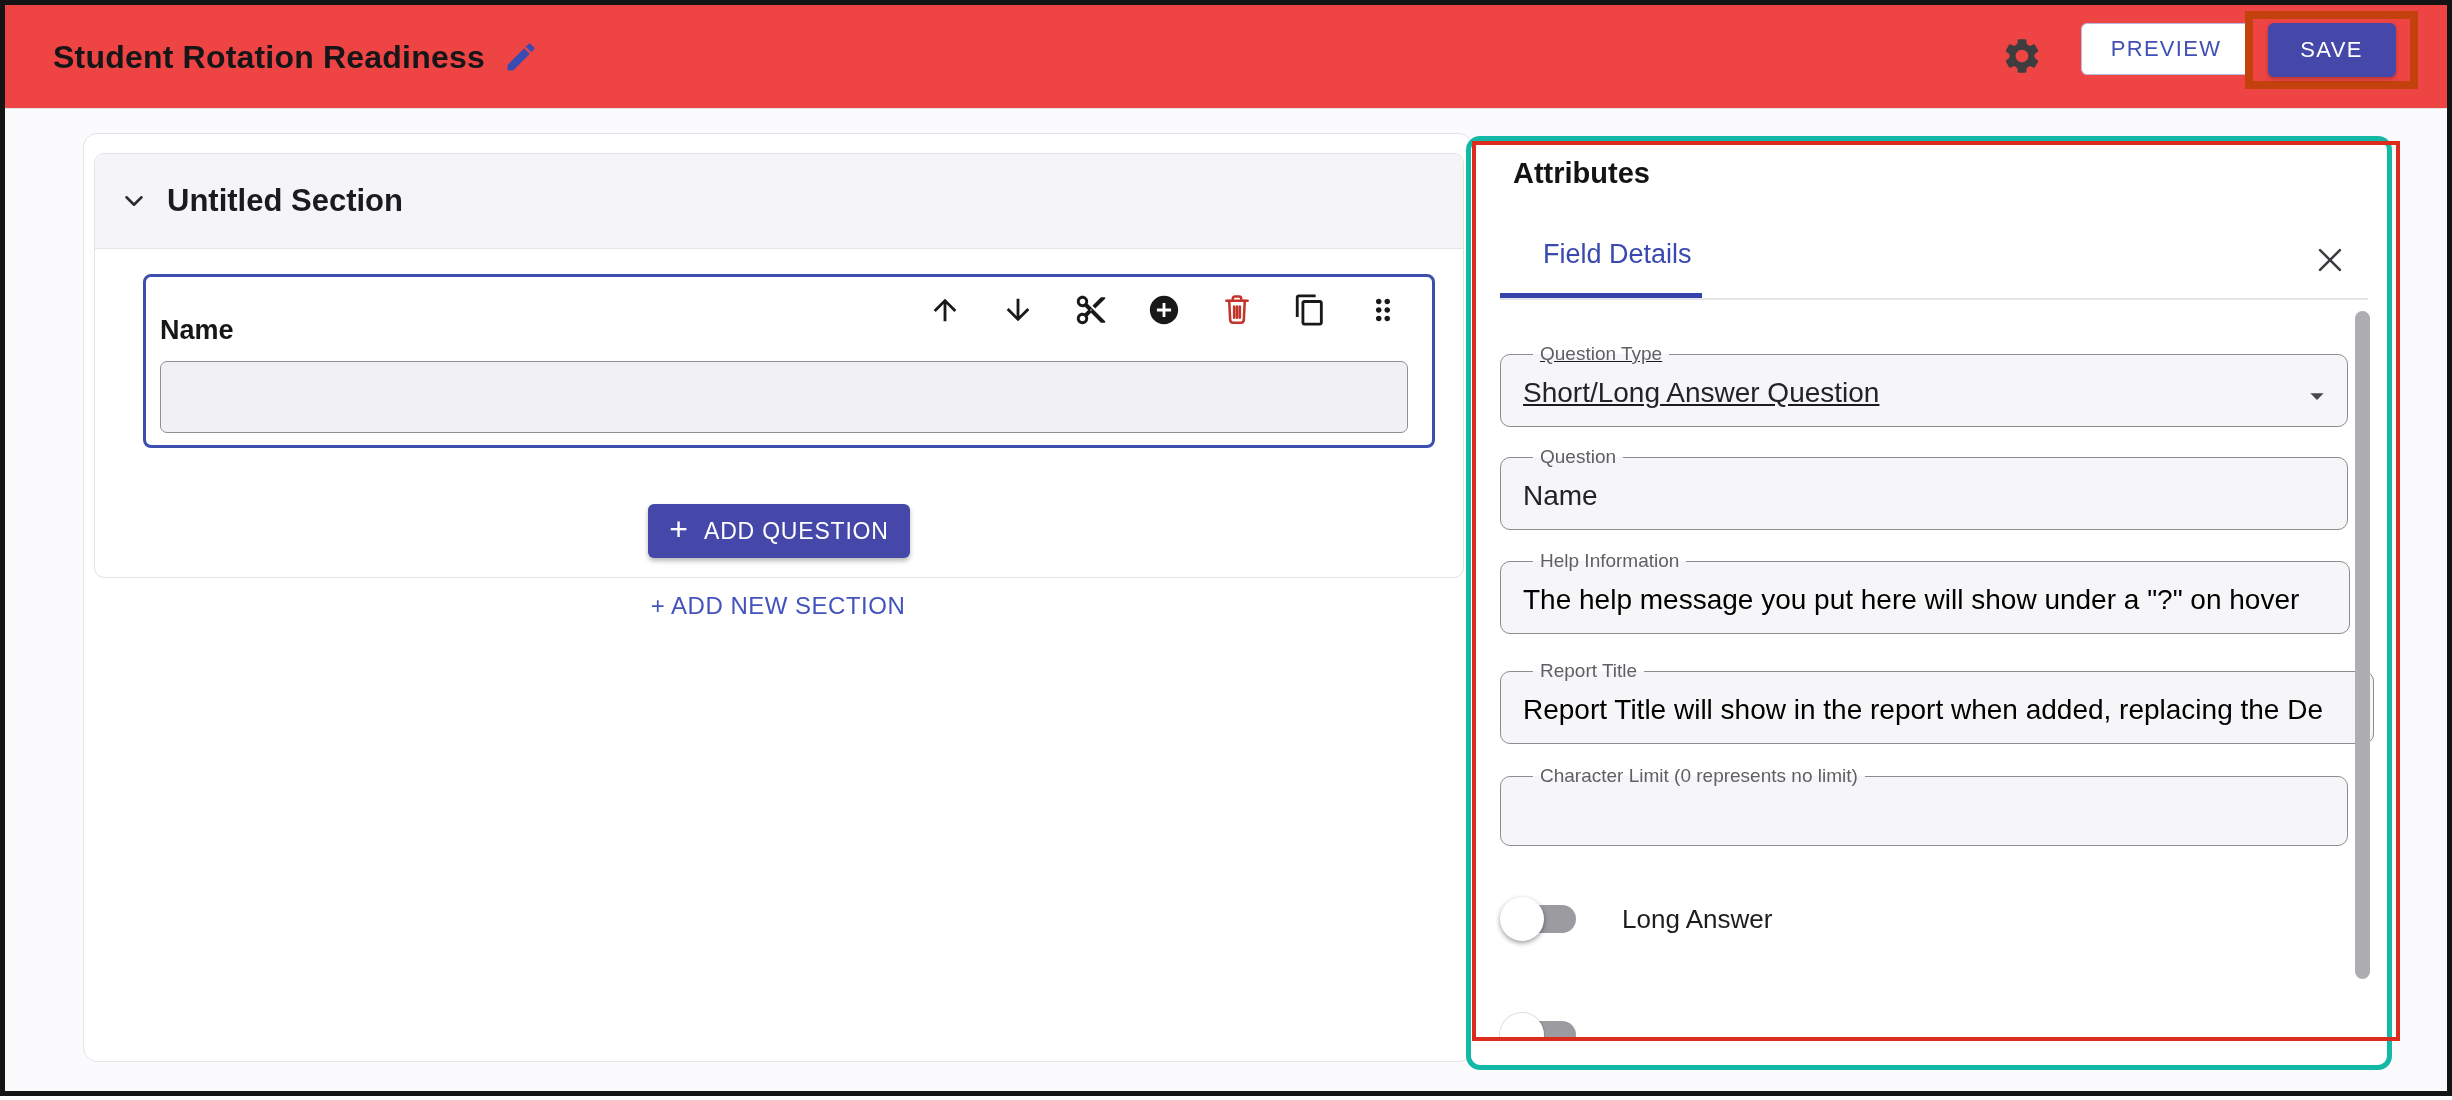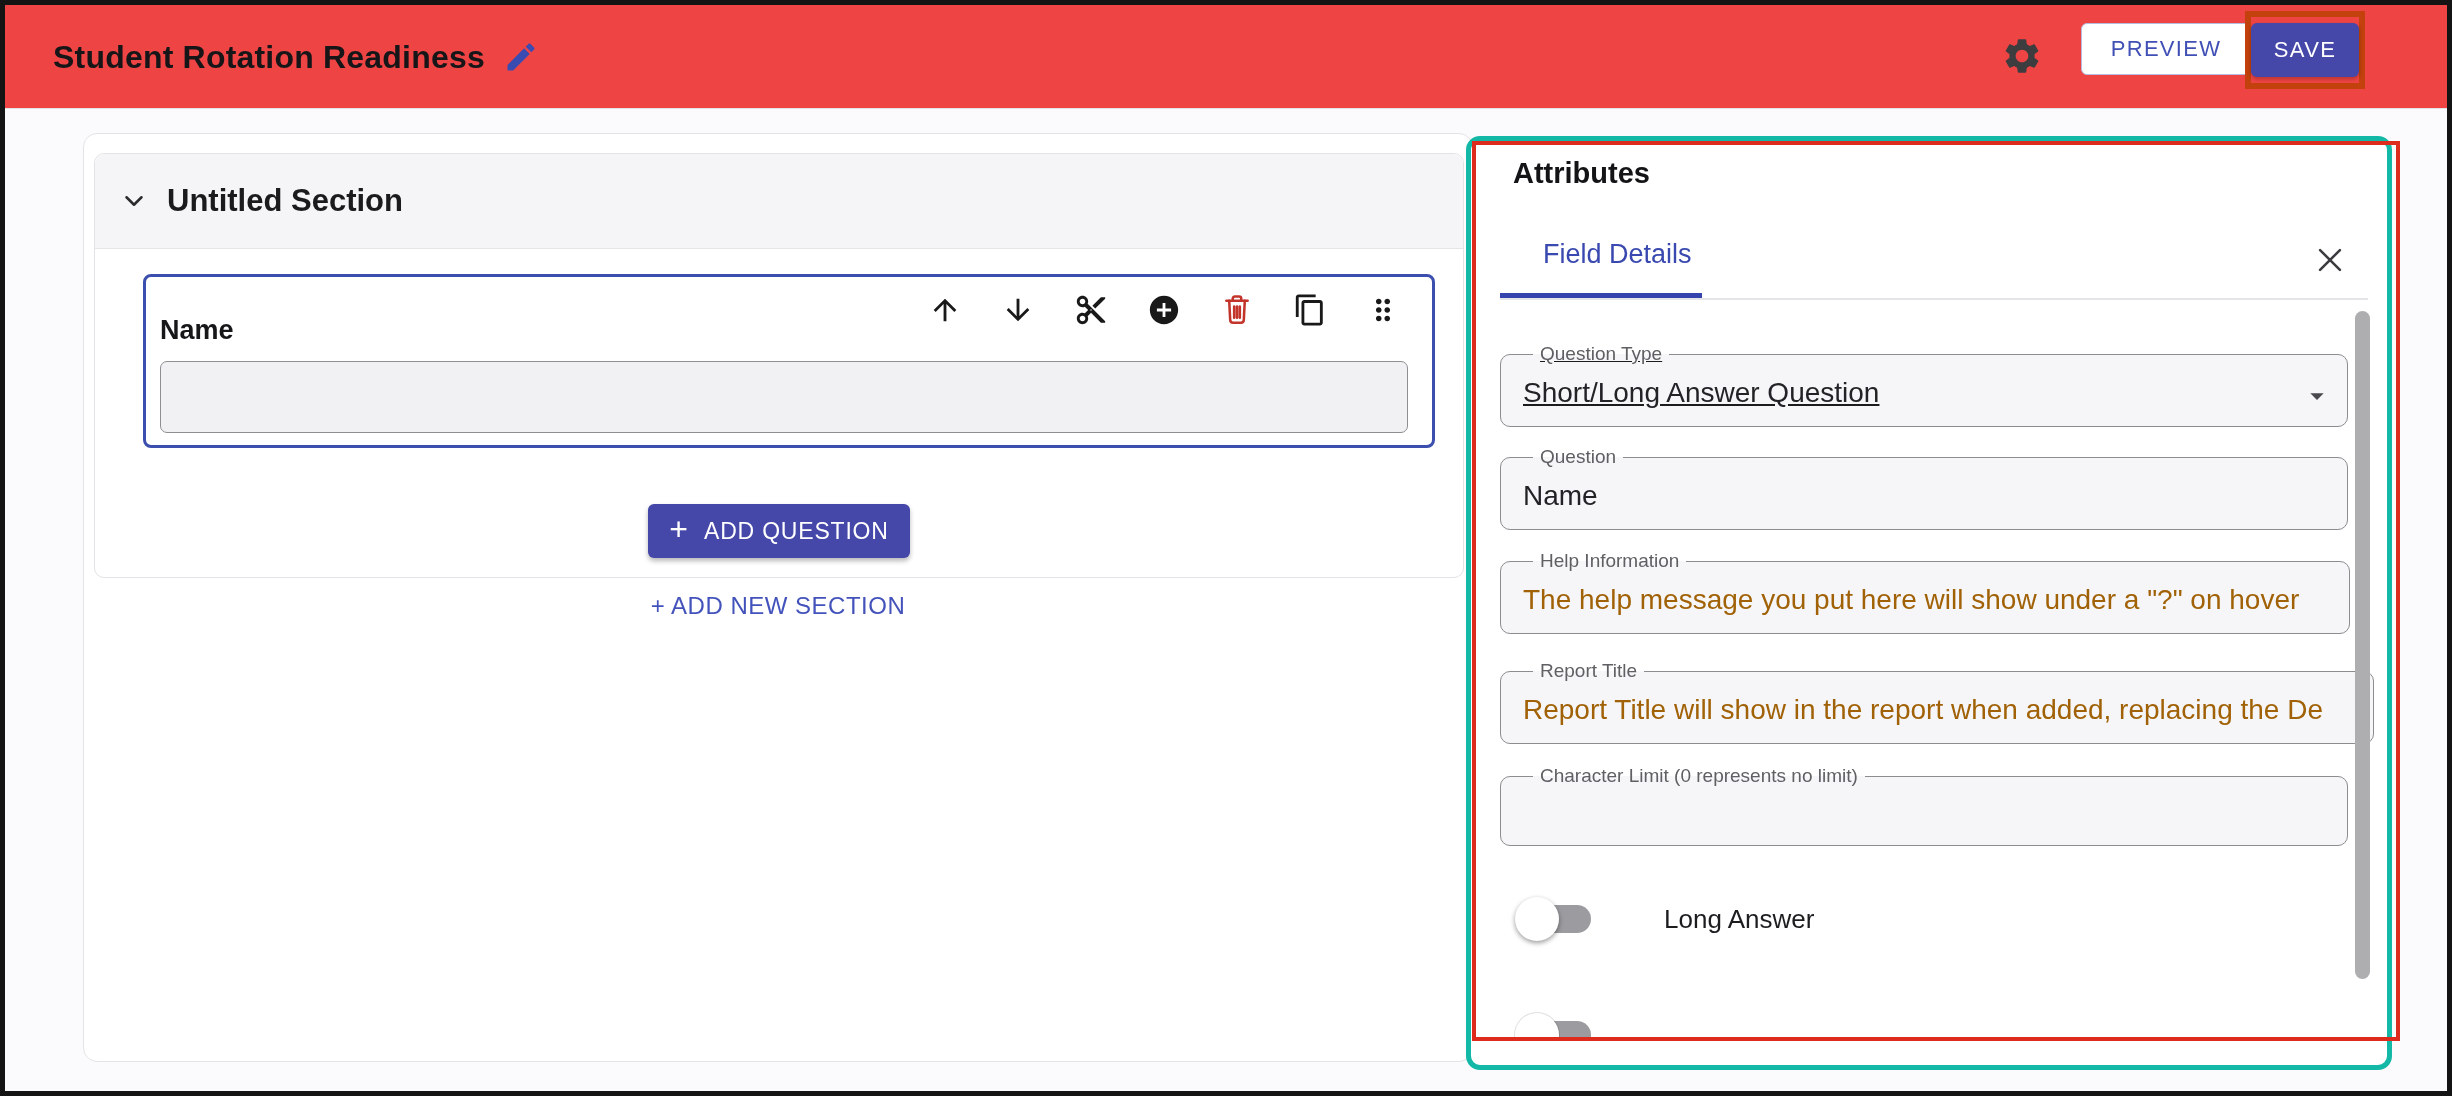--- a/index.html
+++ b/index.html
@@ -10,21 +10,21 @@
     font-family:"Liberation Sans","DejaVu Sans",sans-serif;color:#1c1c1f;
   }
   
   .header{position:absolute;left:0;top:0;right:0;height:104px;background:#ef4444;border-bottom:1px solid #e3e4e9;}
   .title-row{position:absolute;left:48px;top:0;height:104px;display:flex;align-items:center;gap:18px;}
   .page-title{font-size:32px;font-weight:bold;color:#161619;letter-spacing:.2px;}
   .icon-btn svg{display:block;}
   .gear{position:absolute;left:1996px;top:30px;width:42px;height:42px;color:#3d3d40;cursor:pointer;}
   .btn{display:flex;align-items:center;justify-content:center;border-radius:6px;font-size:22px;letter-spacing:1.3px;cursor:pointer;}
   .btn-preview{position:absolute;left:2076px;top:18px;width:170px;height:52px;background:#fff;border:1.5px solid #b6bbde;color:#4050b5;}
-  .save-annotation{position:absolute;left:2240px;top:6px;width:120px;height:78px;border:6px solid #c2410c;display:flex;align-items:center;justify-content:center;}
+  .save-annotation{position:absolute;left:2240px;top:6px;width:173px;height:78px;border:8px solid #c2410c;display:flex;align-items:center;justify-content:center;}
   .btn-save{width:128px;height:54px;background:#4547a9;color:#fff;border:none;box-shadow:0 2px 4px rgba(0,0,0,.25);}
   
   .builder-card{position:absolute;left:33px;top:128px;width:1390px;height:929px;background:#fff;border:1px solid #e4e4e8;border-radius:14px;margin-left:45px;}
   .section{position:absolute;left:10px;top:19px;width:1370px;height:425px;border:1px solid #e3e3e7;border-radius:10px;background:#fff;}
   .section-header{height:95px;background:#f5f5f7;border-bottom:1px solid #e5e5e8;border-radius:10px 10px 0 0;display:flex;align-items:center;padding-left:24px;gap:18px;}
   .section-title{font-size:31px;font-weight:bold;color:#1b1b1e;}
   .chevron{width:30px;height:30px;color:#2b2b2e;cursor:pointer;}
   .question-card{position:absolute;left:48px;top:120px;width:1292px;height:174px;border:3px solid #3c4fae;border-radius:8px;background:#fff;}
   .q-toolbar{position:absolute;top:16px;right:32px;display:flex;gap:39px;align-items:center;}
   .tool{width:34px;height:34px;color:#191919;cursor:pointer;}
@@ -39,24 +39,24 @@
   .attrs-annotation{position:absolute;left:1467px;top:136px;width:928px;height:900px;border:4px solid #dd2c1e;pointer-events:none;z-index:40;}
   .attrs-clip{position:absolute;left:8px;top:12px;width:900px;height:884px;overflow:hidden;}
   .attrs-title{position:absolute;left:34px;top:4px;font-size:29px;font-weight:bold;color:#141417;}
   .tab{position:absolute;left:64px;top:86px;font-size:27px;color:#3a49b0;cursor:pointer;}
   .close-x{position:absolute;left:834px;top:90px;width:34px;height:34px;color:#3c3c40;cursor:pointer;}
   .tab-indicator{position:absolute;left:21px;top:140px;width:202px;height:5px;background:#3544ac;}
   .tab-divider{position:absolute;left:21px;top:145px;width:868px;height:2px;background:#e5e5e8;}
   fieldset.mui{position:absolute;left:21px;width:848px;border:1.6px solid #8d8d91;border-radius:10px;background:#f6f6f8;margin:0;padding:0 20px;}
   fieldset.mui legend{font-size:19px;color:#5f5f64;padding:0 7px;margin-left:12px;line-height:22px;}
   .fval{font-size:28px;color:#232327;padding:12px 30px 17px 2px;white-space:nowrap;overflow:hidden;}
-  .fval.ph{color:#a16207;}
+  .fval.ph{color:#000000;}
   .fval.empty{min-height:58px;}
   .caret{position:absolute;right:14px;top:50%;margin-top:-16px;width:32px;height:32px;color:#48484d;cursor:pointer;}
-  .toggle-row{position:absolute;left:36px;display:flex;align-items:center;gap:63px;height:52px;}
+  .toggle-row{position:absolute;left:21px;display:flex;align-items:center;gap:36px;height:52px;}
   .switch{position:relative;width:86px;height:46px;cursor:pointer;flex:0 0 auto;}
   .switch .track{position:absolute;left:8px;top:9px;width:68px;height:28px;border-radius:14px;background:#9c9ca0;}
   .switch .thumb{position:absolute;left:0;top:1px;width:44px;height:44px;border-radius:50%;background:#fff;box-shadow:0 2px 5px rgba(0,0,0,.4);}
   .toggle-label{font-size:26px;color:#1d1d20;}
   .scroll-thumb{position:absolute;left:884px;top:170px;width:15px;height:668px;border-radius:8px;background:#aeaeb1;cursor:pointer;}
   button{font-family:inherit;}
 </style>
 </head>
 <body>
 

